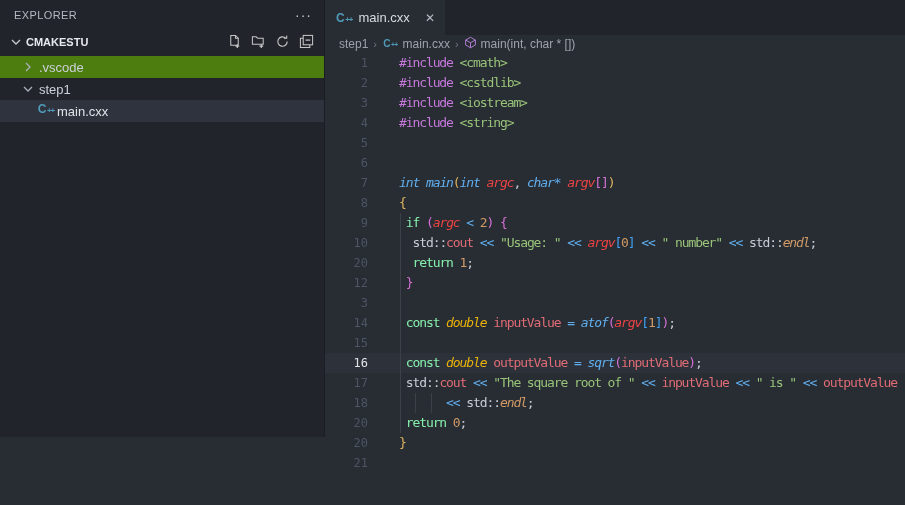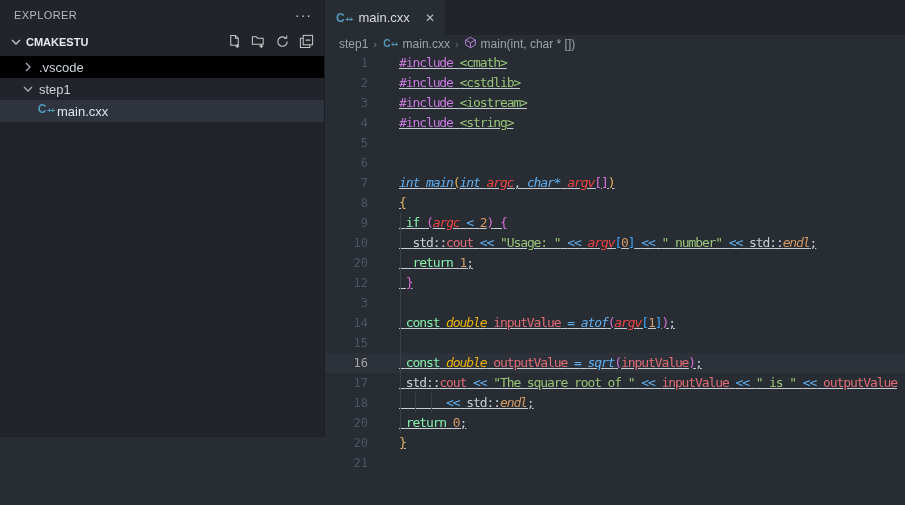--- a/index.html
+++ b/index.html
@@ -26,21 +26,21 @@
     padding:0 10px 0 8px; color:#e6e9ee; font-size:11px; font-weight:bold;
   }
   .section-head .spacer { flex:1; }
   .act-icons { display:flex; gap:9px; align-items:center; }
   .act-icons svg { display:block; cursor:pointer; }
   .tree { margin-top:3px; }
   .tree-row {
     height:22px; display:flex; align-items:center; gap:3px;
     font-size:13px; color:#ccd1d9; cursor:pointer;
   }
-  .tree-row.hovered { background:#000000; }
+  .tree-row.hovered { background:#4d7c0f; }
   .tree-row.selected { background:#2e333d; color:#dfe3e9; }
   .ind1 { padding-left:20px; }
   .ind2 { padding-left:38px; }
   .chev { width:16px; height:16px; display:inline-flex; align-items:center; justify-content:center; }
   
   .editor-col { flex:1; display:flex; flex-direction:column; background:#282c33; }
   .tabbar { height:35px; background:#21252b; display:flex; }
   .tab {
     width:120px; background:#282c33; display:flex; align-items:center;
     padding:0 10px 0 11px; gap:6px; font-size:13px; color:#d8dce2; cursor:pointer;
@@ -60,22 +60,22 @@
     position:relative; flex:1;
     font-family:"DejaVu Sans Mono", monospace;
     font-size:13px; letter-spacing:-1.1px; line-height:20px;
   }
   .code-line { position:relative; height:20px; display:flex; white-space:pre; }
   .code-line.active { background:#2c313a; }
   .ln {
     width:43px; min-width:43px; text-align:right; color:#4d5565;
     font-size:12px; letter-spacing:0; user-select:none; cursor:pointer;
   }
-  .code-line.active .ln { color:#a3a3a3; }
-  .lc { padding-left:31px;text-decoration:underline; }
+  .code-line.active .ln { color:#e5e5e5; }
+  .lc { padding-left:31px; }
   .guide { position:absolute; width:1px; background:#3b4149; }
   .tk-pp  { color:#c678dd; }
   .tk-str { color:#98c379; }
   .tk-kw  { color:#86efac; }
   .tk-kwi { color:#eab308; font-style:italic; }
   .tk-bi  { color:#61afef; font-style:italic; }
   .tk-v   { color:#e06c75; }
   .tk-vi  { color:#ef4444; font-style:italic; }
   .tk-n   { color:#d19a66; }
   .tk-op  { color:#61afef; }

